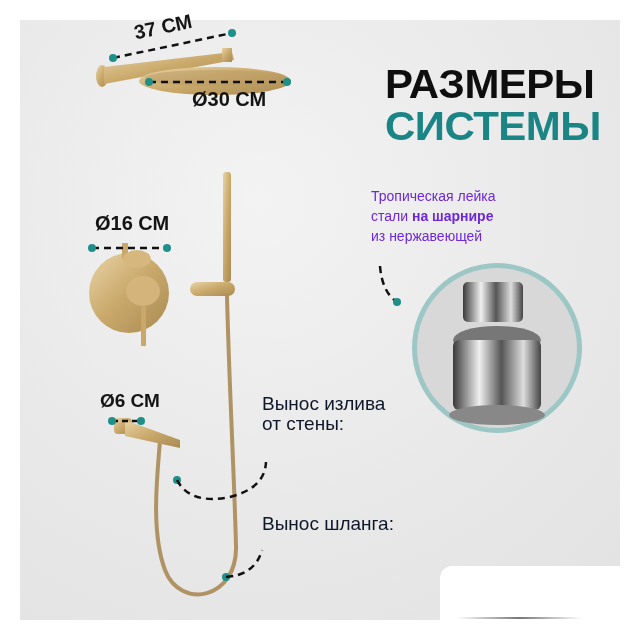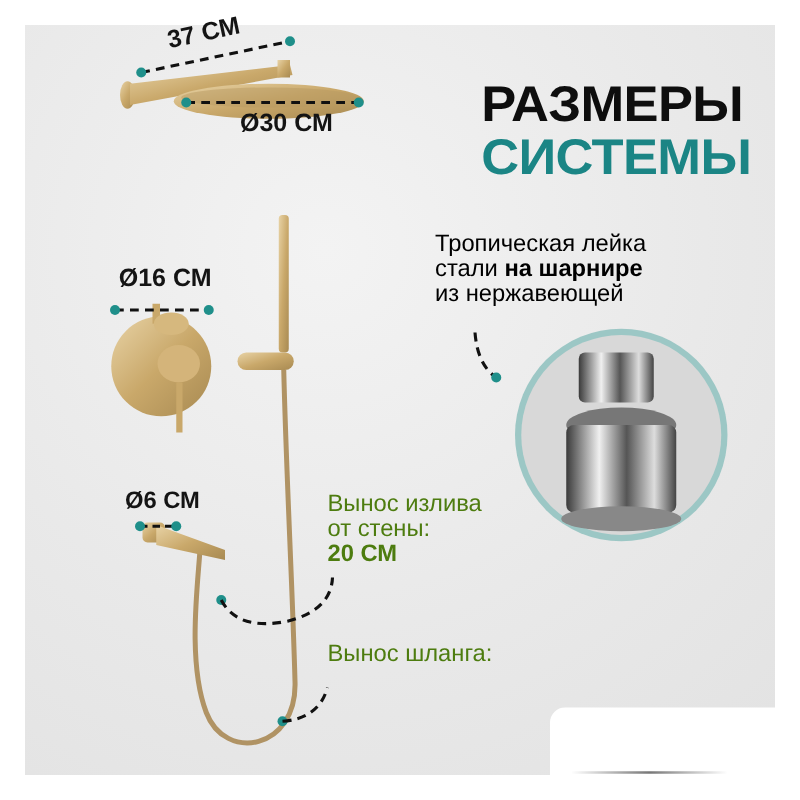--- a/index.html
+++ b/index.html
@@ -3,24 +3,24 @@
 <meta charset="utf-8">
 <style>
   html,body{margin:0;padding:0;background:#ffffff;}
   body{width:640px;height:640px;position:relative;overflow:hidden;font-family:"Liberation Sans","DejaVu Sans",sans-serif;}
   .panel{position:absolute;left:20px;top:20px;width:600px;height:600px;
     background:radial-gradient(circle at 40% 30%,#f3f3f3 0%,#e9e9e9 55%,#e2e2e2 100%);}
   .abs{position:absolute;}
   .title{font-weight:900;font-size:40px;letter-spacing:-0.5px;line-height:40px;transform:scaleX(1.05);transform-origin:left top;}
   .t1{left:385px;top:64px;color:#0e0e0e;}
   .t2{left:385px;top:106px;color:#1b8585;}
-  .desc{left:348px;top:186px;font-size:19px;line-height:20px;color:#000000;}
+  .desc{left:371px;top:186px;font-size:14px;line-height:20px;color:#6d28d9;}
   .desc b{font-weight:900;}
   .dim{font-weight:900;color:#141414;font-size:20px;}
-  .lbl{font-size:19px;line-height:20px;color:#4d7c0f;}
+  .lbl{font-size:19px;line-height:20px;color:#0f172a;}
   .lbl b{font-weight:900;display:block;}
   .logo-box{left:440px;top:566px;width:200px;height:74px;background:#fff;border-top-left-radius:12px;}
   .logo-text{left:512px;top:590px;font-family:"Liberation Serif",serif;font-size:28px;color:#2b3240;letter-spacing:-8px;margin-top:48px;}
 </style>
 </head>
 <body>
 
 <div class="panel"></div>
 
 <svg class="abs" style="left:0;top:0" width="640" height="640">
@@ -98,21 +98,20 @@
 
 <div class="abs desc">
   <div>Тропическая лейка</div>
   <div><span>стали </span><b>на шарнире</b></div>
   <div>из нержавеющей</div>
 </div>
 
 <div class="abs lbl" style="left:262px;top:394px;">
   <div>Вынос излива</div>
   <div>от стены:</div>
-  <b>20 СМ</b>
 </div>
 
 <div class="abs lbl" style="left:262px;top:514px;">
   <div>Вынос шланга:</div>
 </div>
 
 <div class="abs logo-box"></div>
 <div class="abs logo-text">PR</div>
 <div class="abs" style="left:457px;top:617px;width:125px;height:2px;background:linear-gradient(90deg,transparent,#777,transparent);"></div>
 

